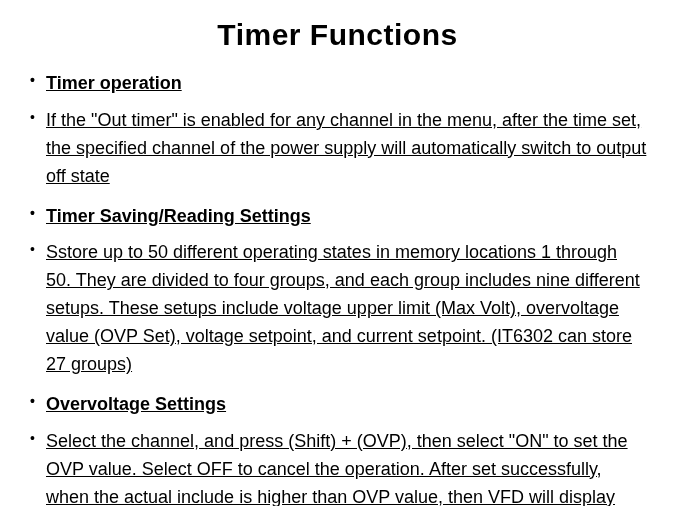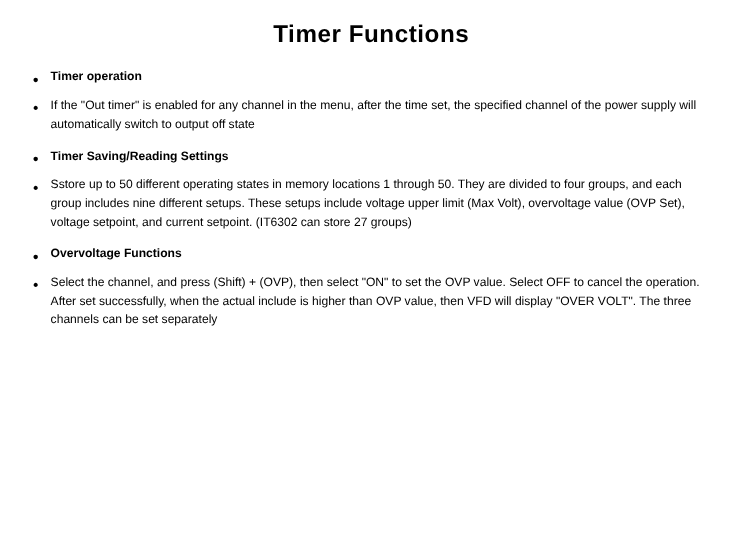--- a/index.html
+++ b/index.html
@@ -10,34 +10,35 @@
     body {
       width: 675px;
       height: 506px;
       background: #ffffff;
       font-family: Arial, Helvetica, sans-serif;
       color: #000000;
       padding: 18px 28px 20px 28px;
     }
     .title {
       text-align: center;
-      font-size: 22px;
+      font-size: 30px;
       font-weight: bold;
       margin-bottom: 18px;
       letter-spacing: 0.5px;
     }
     ul {
       list-style: none;
     }
     li {
       position: relative;
       padding-left: 18px;
-      font-size: 11px;
+      font-size: 18px;
       line-height: 1.55;
       margin-bottom: 9px;
+      text-decoration: underline;
     }
     li::before {
       content: "•";
       position: absolute;
       left: 2px;
       top: 0;
       font-size: 14px;
     }
     li.section-head {
       font-weight: bold;
@@ -52,15 +53,15 @@
 
 <h1 class="title">Timer Functions</h1>
 
 <ul>
   <li class="section-head first">Timer operation</li>
   <li>If the "Out timer" is enabled for any channel in the menu, after the time set, the specified channel of the power supply will automatically switch to output off state</li>
 
   <li class="section-head">Timer Saving/Reading Settings</li>
   <li>Sstore up to 50 different operating states in memory locations 1 through 50. They are divided to four groups, and each group includes nine different setups. These setups include voltage upper limit (Max Volt), overvoltage value (OVP Set), voltage setpoint, and current setpoint. (IT6302 can store 27 groups)</li>
 
-  <li class="section-head">Overvoltage Functions</li>
+  <li class="section-head">Overvoltage Settings</li>
   <li>Select the channel, and press (Shift) + (OVP), then select "ON" to set the OVP value. Select OFF to cancel the operation. After set successfully, when the actual include is higher than OVP value, then VFD will display "OVER VOLT". The three channels can be set separately</li>
 </ul>
 
 </body></html>

